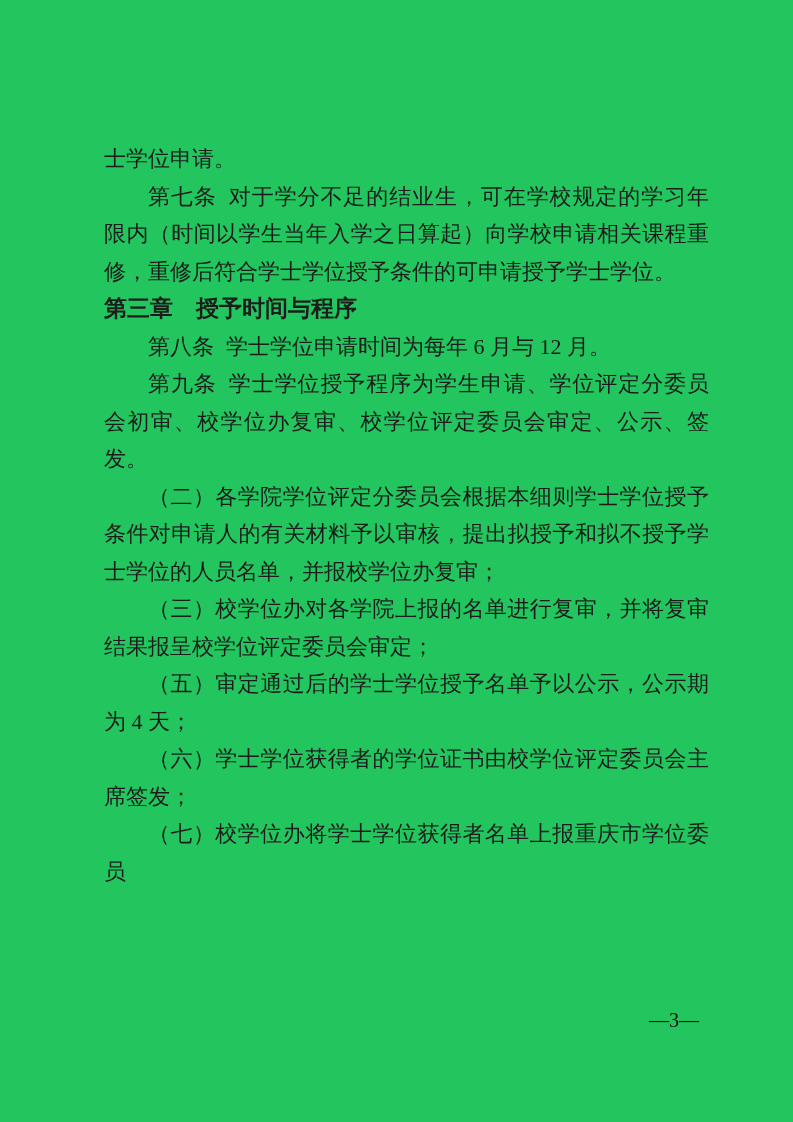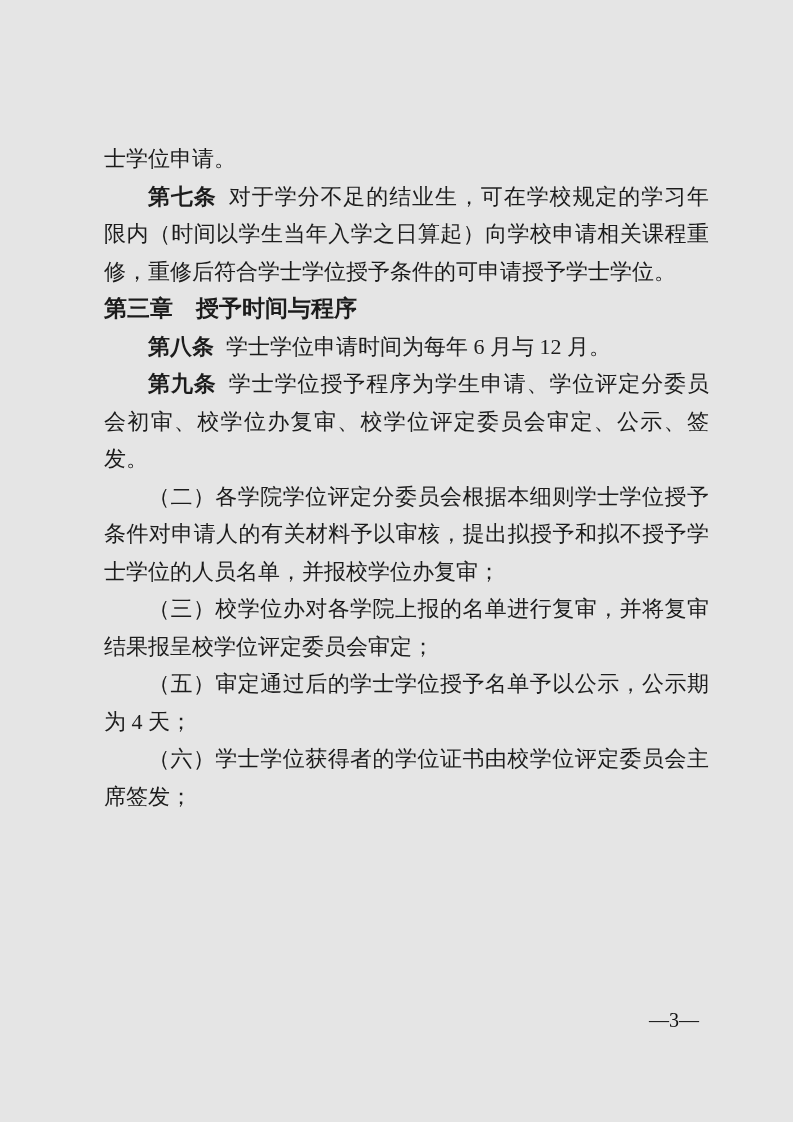--- a/index.html
+++ b/index.html
@@ -5,21 +5,21 @@
 <style>
   html, body {
     margin: 0;
     padding: 0;
     background: #ffffff;
   }
   .page {
     position: relative;
     width: 793px;
     height: 1122px;
-    background: #e5e5e5;
+    background: #22c55e;
     overflow: hidden;
     color: #1c1c1c;
     font-family: "Liberation Serif", "DejaVu Serif", serif;
   }
   .content {
     position: absolute;
     left: 104px;
     top: 140px;
     width: 605px;
     font-size: 22px;
@@ -30,21 +30,21 @@
     margin: 0;
     padding: 0;
   }
   .indent {
     text-indent: 2em;
   }
   .no-indent {
     text-indent: 0;
   }
   .art-label {
-    font-weight: 700;
+    font-weight: 400;
     font-family: "Liberation Sans", "DejaVu Sans", sans-serif;
     margin-right: 0.55em;
   }
   .chapter {
     text-align: left;
     text-indent: 0;
     font-weight: 700;
     font-family: "Liberation Sans", "DejaVu Sans", sans-serif;
     font-size: 23px;
   }
@@ -78,17 +78,18 @@
 
     <p class="indent">（二）各学院学位评定分委员会根据本细则学士学位授予条件对申请人的有关材料予以审核，提出拟授予和拟不授予学士学位的人员名单，并报校学位办复审；</p>
 
     <p class="indent">（三）校学位办对各学院上报的名单进行复审，并将复审结果报呈校学位评定委员会审定；</p>
 
 
     <p class="indent">（五）审定通过后的学士学位授予名单予以公示，公示期为 4 天；</p>
 
     <p class="indent">（六）学士学位获得者的学位证书由校学位评定委员会主席签发；</p>
 
+    <p class="indent">（七）校学位办将学士学位获得者名单上报重庆市学位委员</p>
 
   </div>
 
   <div class="page-number">—3—</div>
 </div>
 
 </body></html>

